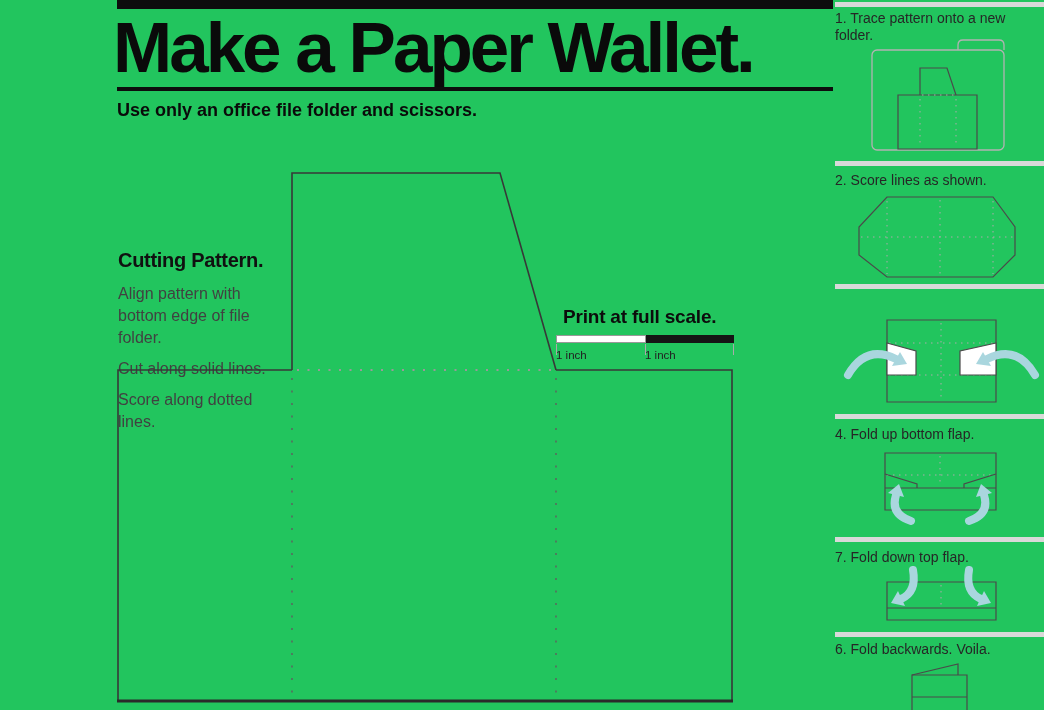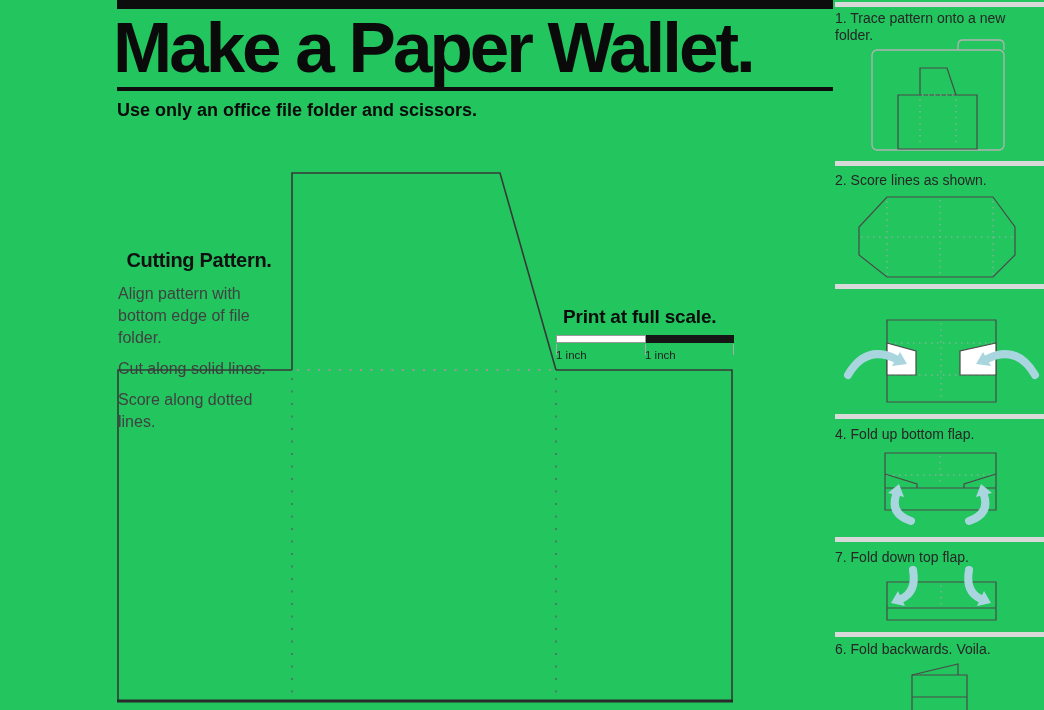--- a/index.html
+++ b/index.html
@@ -11,21 +11,21 @@
   .bar-top{position:absolute;left:117px;top:0;width:716px;height:9px;background:var(--bar-black);}
   .page-title{
     position:absolute;left:113px;top:12px;width:730px;
     font-size:71px;font-weight:bold;letter-spacing:-3px;line-height:1.02;color:#0a0a0a;white-space:nowrap;
   }
   .title-rule{position:absolute;left:117px;top:87px;width:716px;height:4px;background:var(--bar-black);}
   .page-subtitle{position:absolute;left:117px;top:100px;font-size:18px;font-weight:bold;color:#0a0a0a;white-space:nowrap;}
 
   
   .cutting{position:absolute;left:118px;top:249px;width:162px;}
-  .cutting-heading{font-size:20px;font-weight:bold;letter-spacing:-0.3px;color:#101010;margin:0 0 11px 0;white-space:nowrap;text-align:center;}
+  .cutting-heading{font-size:20px;font-weight:bold;letter-spacing:-0.3px;color:#101010;margin:0 0 11px 0;white-space:nowrap;}
   .cutting-item{font-size:16px;color:#414141;line-height:1.38;margin:0 0 9px 0;}
 
   
   .scale{position:absolute;left:556px;top:306px;width:178px;}
   .scale-heading{font-size:19px;font-weight:bold;letter-spacing:-0.2px;color:#0c0c0c;margin:0 0 7px 7px;white-space:nowrap;}
   .scale-bar{display:flex;height:8px;}
   .scale-seg-white{flex:1;background:#fff;border:1px solid #999;}
   .scale-seg-black{flex:1;background:#151515;}
   .scale-below{position:relative;display:flex;height:20px;}
   .scale-tick{position:absolute;top:1px;width:1px;height:11px;background:#aaa;}

